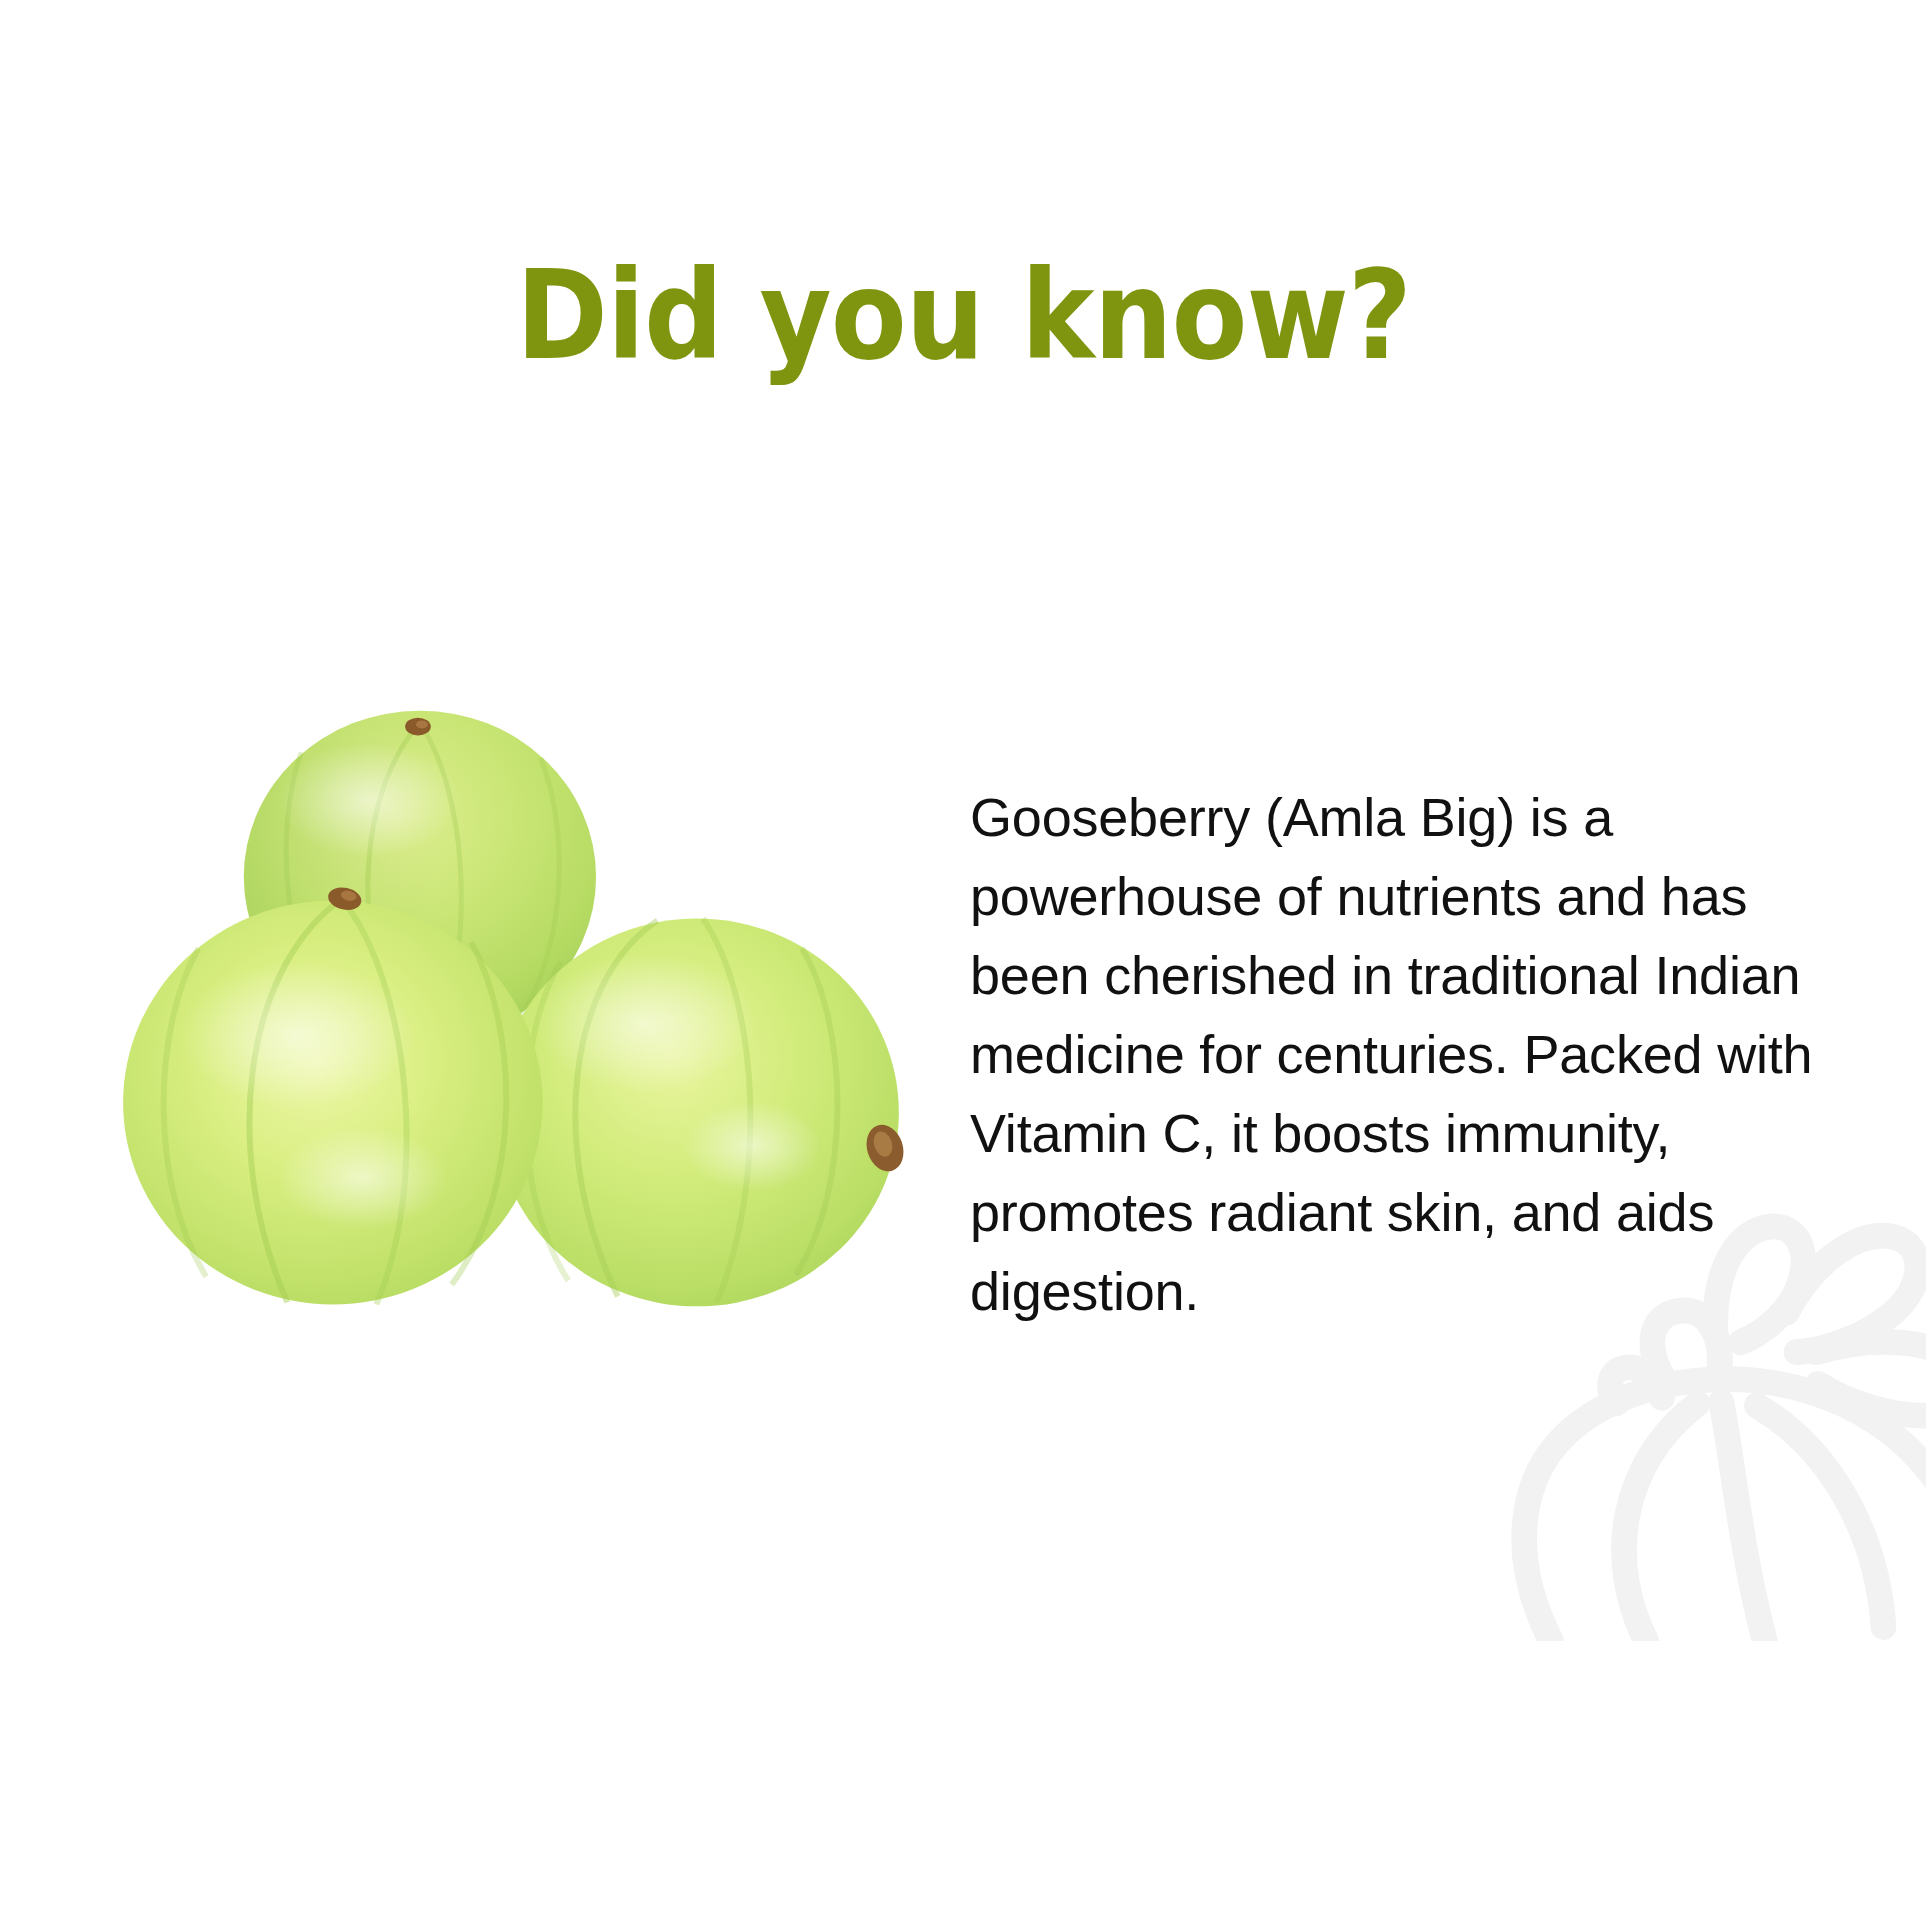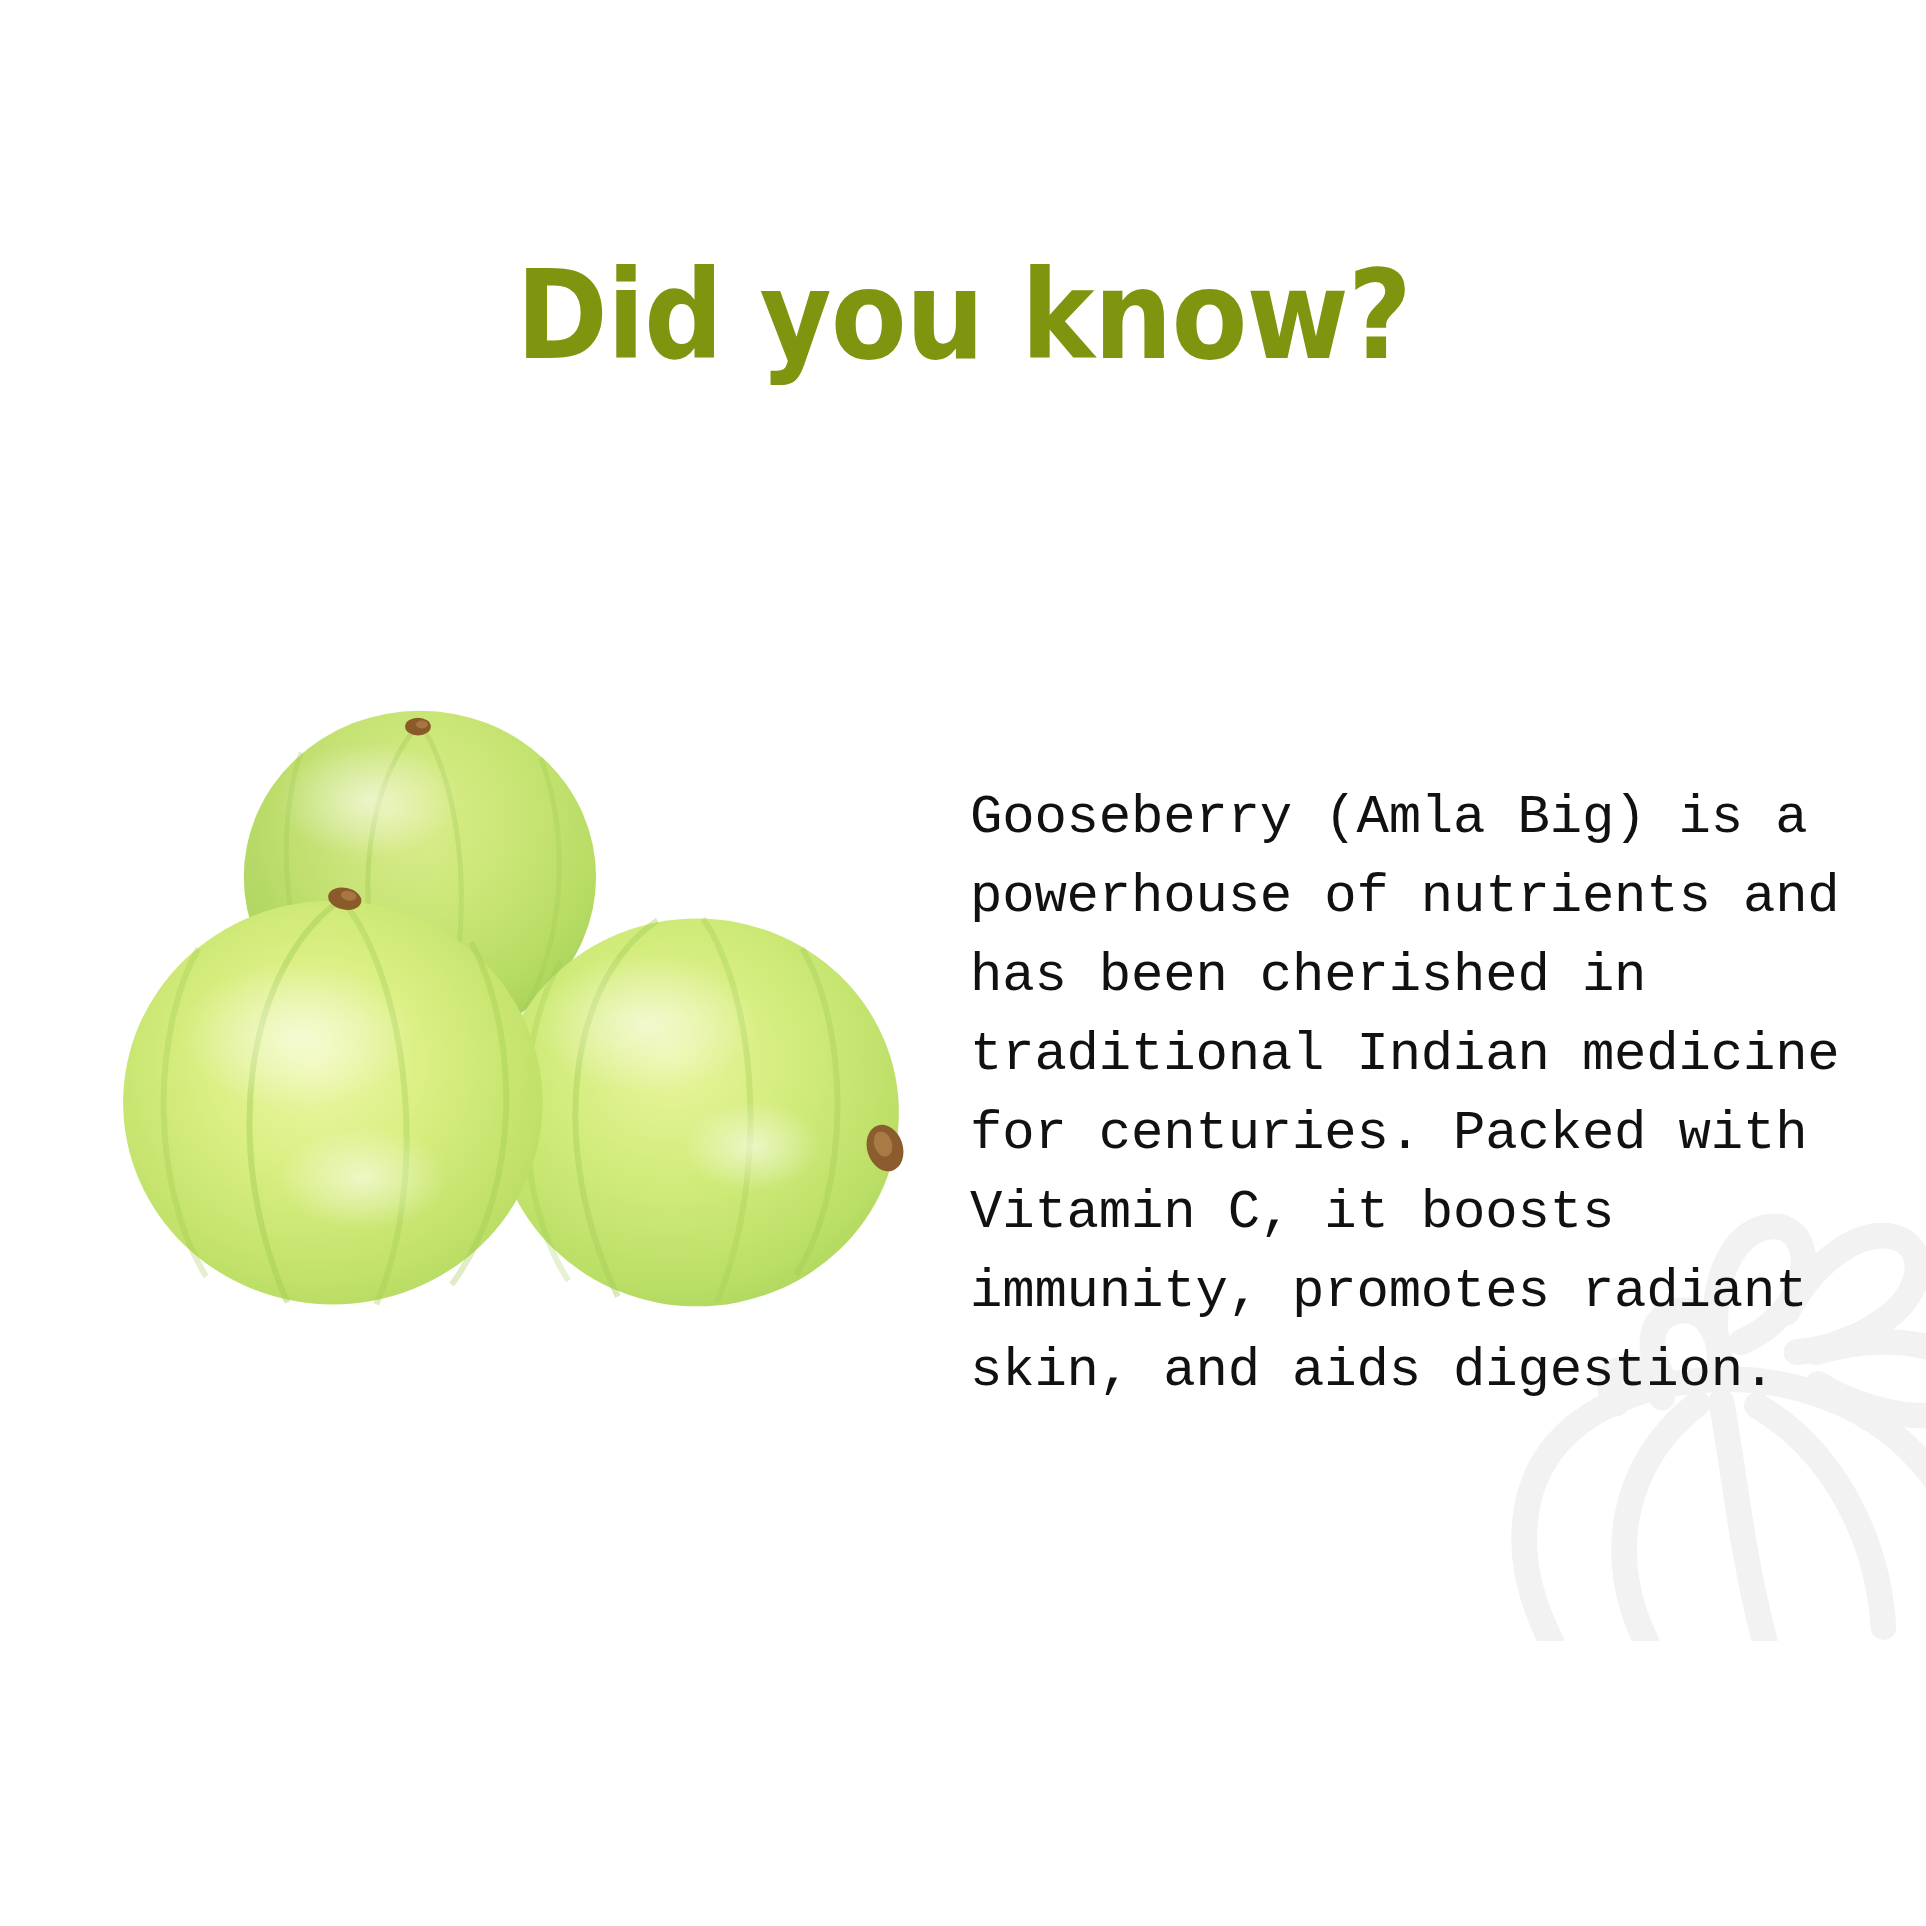--- a/index.html
+++ b/index.html
@@ -57,21 +57,21 @@
   }
   .fruit-photo svg { display: block; width: 100%; height: 100%; }
 
   
   .body-copy {
     position: absolute;
     left: 970px;
     top: 778px;
     width: 871px;
     color: #111111;
-    font-family: Liberation Mono, monospace;
+    font-family: Liberation Sans, sans-serif;
     font-size: 54px;
     line-height: 79px;
     font-weight: 400;
     letter-spacing: -0.2px;
     text-align: left;
   }
 </style>
 </head>
 <body>
 

